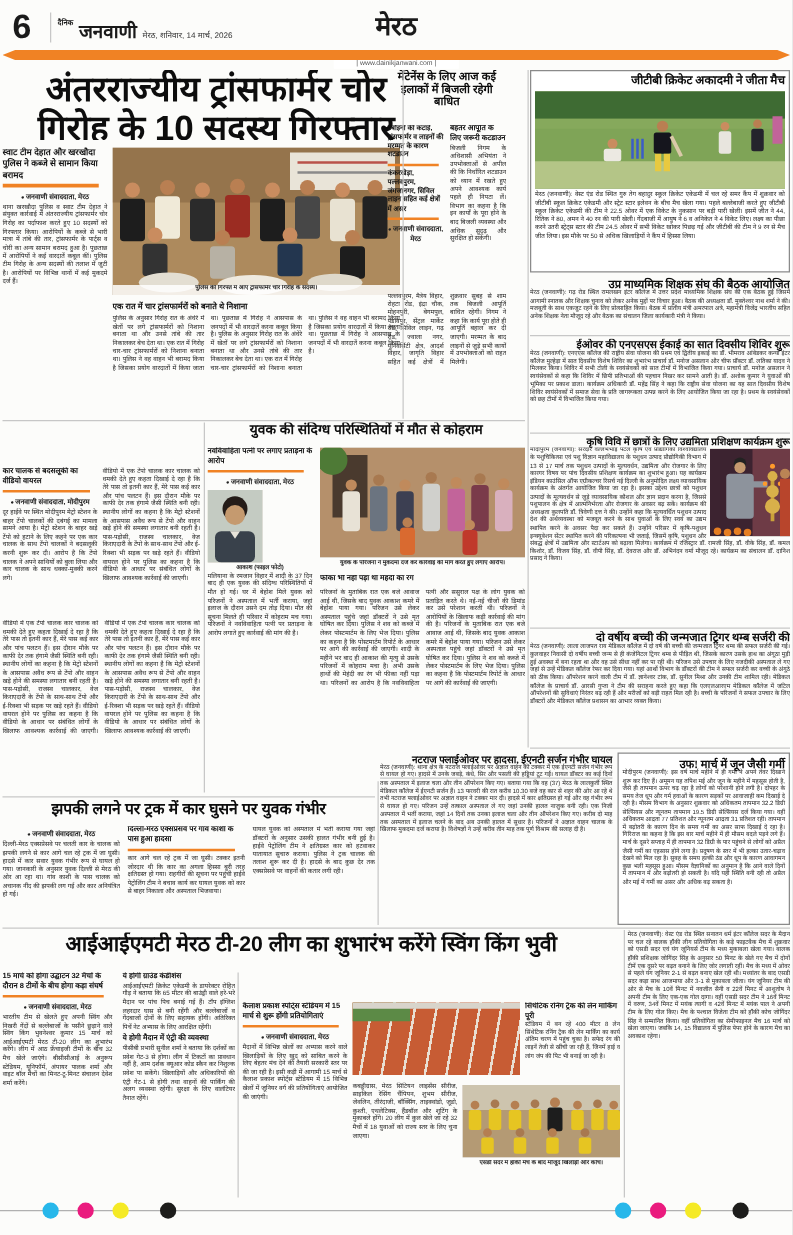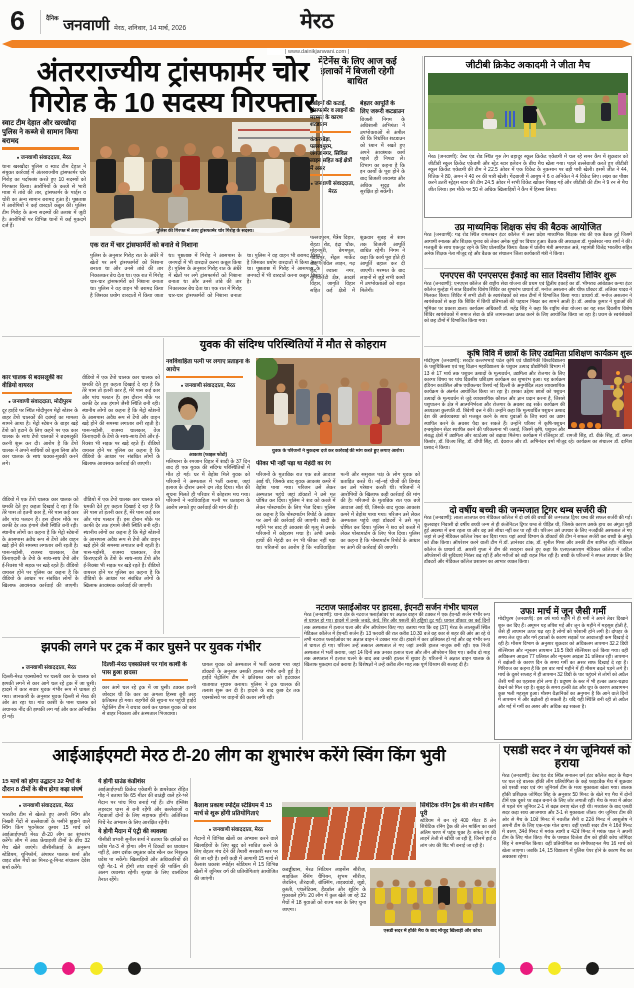--- a/index.html
+++ b/index.html
@@ -9,21 +9,21 @@
   
   .pageno{font-size:27px;font-weight:bold;line-height:1;}
   .brand-pre{font-size:6px;font-weight:bold;vertical-align:top;}
   .brand{font-size:15px;font-weight:bold;}
   .edition{font-size:6.5px;color:#333;}
   .city{font-size:21px;font-weight:bold;text-align:center;}
   .ribbon{background:#f08224;clip-path:polygon(0 50%,1.6% 0,98.4% 0,100% 50%,98.4% 100%,1.6% 100%);}
   .site{background:#fff;font-size:5.5px;color:#555;text-align:center;padding:0 6px;line-height:7px;}
   
   .hl{font-weight:bold;color:#0d0d0d;line-height:1.12;text-align:center;}
-  .hl-left{font-weight:bold;color:#0d0d0d;line-height:1.15;text-align:center;}
+  .hl-left{font-weight:bold;color:#0d0d0d;line-height:1.15;text-align:right;font-family:Liberation Serif, serif;}
   .sub{font-weight:bold;font-size:7px;line-height:1.3;color:#111;}
   .sub-s{font-weight:bold;font-size:6px;line-height:1.3;color:#111;}
   .rule{height:2.5px;background:#f08224;margin:2px 0 3px 0;width:92%;}
   .byline{font-size:5.5px;font-weight:bold;text-align:center;margin:2px 0;color:#222;}
   .byline::before{content:"● ";font-size:4.5px;}
   .body{font-size:5px;line-height:1.32;text-align:justify;color:#262626;}
   .body-xs{font-size:4.8px;line-height:1.3;text-align:justify;color:#262626;}
   .cols2{column-count:2;column-gap:5px;}
   .cols3{column-count:3;column-gap:5px;}
   .cap{font-size:4.8px;font-weight:bold;text-align:center;color:#222;line-height:1.2;}
@@ -172,21 +172,21 @@
     </div>
     <div class="body">मेरठ (जनवाणी): वेस्ट एंड रोड स्थित गुरु तेग बहादुर स्कूल क्रिकेट एकेडमी में चल रहे समर कैंप में शुक्रवार को जीटीबी स्कूल क्रिकेट एकेडमी और स्ट्रेट स्टार इलेवन के बीच मैच खेला गया। पहले बल्लेबाजी करते हुए जीटीबी स्कूल क्रिकेट एकेडमी की टीम ने 22.5 ओवर में एक विकेट के नुकसान पर बड़ी पारी खेली। इसमें जीत ने 44, रितिक ने 80, अमन ने 40 रन की पारी खेली। गेंदबाजी में आयुष ने 6 व अनिकेत ने 4 विकेट लिए। लक्ष्य का पीछा करने उतरी स्ट्रेट्स स्टार की टीम 24.5 ओवर में सभी विकेट खोकर पिछड़ गई और जीटीबी की टीम ने 9 रन से मैच जीत लिया। इस मौके पर 50 से अधिक खिलाड़ियों ने कैंप में हिस्सा लिया।</div>
   </div>
 
   <div class="abs" style="left:424px;top:222px;width:208px;height:44px;">
     <div class="hl-left" style="font-size:9px;">उप्र माध्यमिक शिक्षक संघ की बैठक आयोजित</div>
     <div class="body-xs">मेरठ (जनवाणी): गढ़ रोड स्थित रामलखन इंटर कॉलेज में उत्तर प्रदेश माध्यमिक शिक्षक संघ की एक बैठक हुई जिसमें आगामी स्नातक और शिक्षक चुनाव को लेकर अनेक मुद्दों पर विचार हुआ। बैठक की अध्यक्षता डॉ. मुक्तेश्वर नाथ शर्मा ने की। मजबूती के साथ एकजुट रहने के लिए प्रोत्साहित किया। बैठक में प्रांतीय मंत्री अमरपाल अत्रे, महामंत्री विजेंद्र भारतीय सहित अनेक शिक्षक नेता मौजूद रहे और बैठक का संचालन जिला कार्यकारी मंत्री ने किया।</div>
   </div>
   <div class="abs hline" style="left:424px;top:268px;width:208px;"></div>
   <div class="abs" style="left:424px;top:271px;width:208px;height:73px;">
-    <div class="hl-left" style="font-size:8.5px;">एनएएस की एनएसएस ईकाई का सात दिवसीय शिविर शुरू</div>
+    <div class="hl-left" style="font-size:8.5px;">ईओवर की एनएसएस ईकाई का सात दिवसीय शिविर शुरू</div>
     <div class="body-xs">मेरठ (जनवाणी): एनएएस कॉलेज की राष्ट्रीय सेवा योजना की प्रथम एवं द्वितीय इकाई का डॉ. भीमराव आंबेडकर कन्या इंटर कॉलेज मुल्हेड़ा में सात दिवसीय विशेष शिविर का शुभारंभ प्राचार्य डॉ. मनोज असलान और चीफ प्रॉक्टर डॉ. लतिका यादव ने मिलकर किया। शिविर में सभी टोली के स्वयंसेवकों को सात टीमों में विभाजित किया गया। प्राचार्य डॉ. मनोज असलान ने स्वयंसेवकों से कहा कि शिविर में छिपी प्रतिभाओं की पहचान निखर कर सामने आती है। डॉ. अशोक कुमार ने युवाओं की भूमिका पर प्रकाश डाला। कार्यक्रम अधिकारी डॉ. महेंद्र सिंह ने कहा कि राष्ट्रीय सेवा योजना का यह सात दिवसीय विशेष शिविर स्वयंसेवकों में समाज सेवा के प्रति जागरूकता उत्पन्न करने के लिए आयोजित किया जा रहा है। प्रथम के स्वयंसेवकों को छह टीमों में विभाजित किया गया।</div>
   </div>
   <div class="abs hline" style="left:424px;top:346px;width:208px;"></div>
   <div class="abs" style="left:424px;top:349px;width:208px;height:151px;">
     <div class="hl-left" style="font-size:8px;padding-left:43px;">कृषि विवि में छात्रों के लिए उद्यमिता प्रशिक्षण कार्यक्रम शुरू</div>
     <div style="overflow:hidden;height:134px;">
       <div class="photo" style="float:right;width:64px;height:70px;margin:1px 0 2px 3px;">
         <svg viewBox="0 0 64 70" preserveAspectRatio="none">
           <rect width="64" height="70" fill="#3c2330"></rect>
             <rect x="34" width="30" height="70" fill="#6e3b46"></rect>
@@ -319,21 +319,20 @@
 
   <div class="abs boxed" style="left:494px;top:602px;width:138px;height:138px;">
     <div class="hl-left" style="font-size:9px;">उफ! मार्च में जून जैसी गर्मी</div>
     <div class="body-xs">मोदीपुरम (जनवाणी): इस वर्ष मार्च महीने में ही गर्मी ने अपने तेवर दिखाने शुरू कर दिए हैं। अमूमन यह तपिश मई और जून के महीने में महसूस होती है, जैसे ही तापमान ऊपर चढ़ रहा है लोगों को परेशानी होने लगी है। दोपहर के समय तेज धूप और गर्म हवाओं के कारण सड़कों पर आवाजाही कम दिखाई दे रही है। मौसम विभाग के अनुसार शुक्रवार को अधिकतम तापमान 32.2 डिग्री सेल्सियस और न्यूनतम तापमान 19.5 डिग्री सेल्सियस दर्ज किया गया। वहीं अधिकतम आद्रता 77 प्रतिशत और न्यूनतम आद्रता 31 प्रतिशत रही। तापमान में बढ़ोतरी के कारण दिन के समय गर्मी का असर साफ दिखाई दे रहा है। गिरिराज का कहना है कि इस बार मार्च महीने में ही मौसम बदले पड़ने लगे हैं। मार्च के दूसरे सप्ताह में ही तापमान 32 डिग्री के पार पहुंचने से लोगों को अप्रैल जैसी गर्मी का एहसास होने लगा है। प्रदूषण के स्तर में भी हल्का उतार-चढ़ाव देखने को मिल रहा है। सुबह के समय हल्की ठंड और धूप के कारण आवागमन कुछ भली महसूस हुआ। मौसम वैज्ञानिकों का अनुमान है कि आने वाले दिनों में तापमान में और बढ़ोतरी हो सकती है। यदि यही स्थिति बनी रही तो अप्रैल और मई में गर्मी का असर और अधिक बढ़ सकता है।</div>
   </div>
 
   <div class="abs hline" style="left:2px;top:742px;width:630px;"></div>
   <div class="abs hl" style="left:2px;top:746px;width:494px;height:26px;font-size:17px;white-space:nowrap;">आईआईएमटी मेरठ टी-20 लीग का शुभारंभ करेंगे स्विंग किंग भुवी</div>
 
   <div class="abs" style="left:502px;top:744px;width:130px;height:214px;">
-    <div class="hl" style="font-size:12px;">एसडी सदर ने यंग जूनियर्स को हराया</div>
     <div class="body-xs" style="margin-top:2px;">मेरठ (जनवाणी): वेस्ट एंड रोड स्थित सनातन धर्म इंटर कॉलेज सदर के मैदान पर चल रहे बालक हॉकी लीग प्रतियोगिता के कड़े फाइटबैक मैच में शुक्रवार को एसडी सदर एवं यंग जूनियर्स टीम के मध्य मुकाबला खेला गया। बालक हॉकी प्रशिक्षक जोगिंदर सिंह के अनुसार 50 मिनट के खेले गए मैच में दोनों टीमें एक दूसरे पर बढ़त बनाने के लिए जोर लगाती रहीं। मैच के मध्य में ओवर से पहले यंग जूनियर 2-1 से बढ़त बनाए खेल रही थी। मध्यांतर के बाद एसडी सदर कड़ा साथ आजमाया और 3-1 से मुकाबला जीता। यंग जूनियर टीम की ओर से मैच के 10वें मिनट में नवजीत सैनी व 22वें मिनट में आशुतोष ने अपनी टीम के लिए एक-एक गोल दागा। वहीं एसडी सदर टीम ने 16वें मिनट में वरुण, 34वें मिनट में मयंक त्यागी व 42वें मिनट में मयंक पाल ने अपनी टीम के लिए गोल किए। मैच के पश्चात विजेता टीम को हॉकी कोच जोगिंदर सिंह ने सम्मानित किया। वहीं प्रतियोगिता का सेमीफाइनल मैच 16 मार्च को खेला जाएगा। जबकि 14, 15 विद्यालय में पुलिस पेपर होने के कारण मैच का अवकाश रहेगा।</div>
   </div>
 
   <div class="abs" style="left:2px;top:778px;width:186px;height:180px;">
     <div class="abs" style="left:0;top:0;width:88px;height:180px;">
       <div class="sub-s">15 मार्च को होगा उद्घाटन 32 मैचों के दौरान 8 टीमों के बीच होगा कड़ा संघर्ष</div>
       <div class="rule"></div>
       <div class="byline">जनवाणी संवाददाता, मेरठ</div>
       <div class="body">भारतीय टीम से खेलते हुए अपनी स्विंग और निखरी गेंदों से बल्लेबाजों के पसीने छुड़ाने वाले स्विंग किंग भुवनेश्वर कुमार 15 मार्च को आईआईएमटी मेरठ टी-20 लीग का शुभारंभ करेंगे। लीग में आठ फ्रेंचाइजी टीमों के बीच 32 मैच खेले जाएंगे। बीसीसीआई के अनुरूप स्टेडियम, यूनिफॉर्म, अंपायर पालक शर्मा और वाइट बॉल मैचों का मिनट-टू-मिनट संचालन देवेश शर्मा करेंगे।</div>
     </div>

